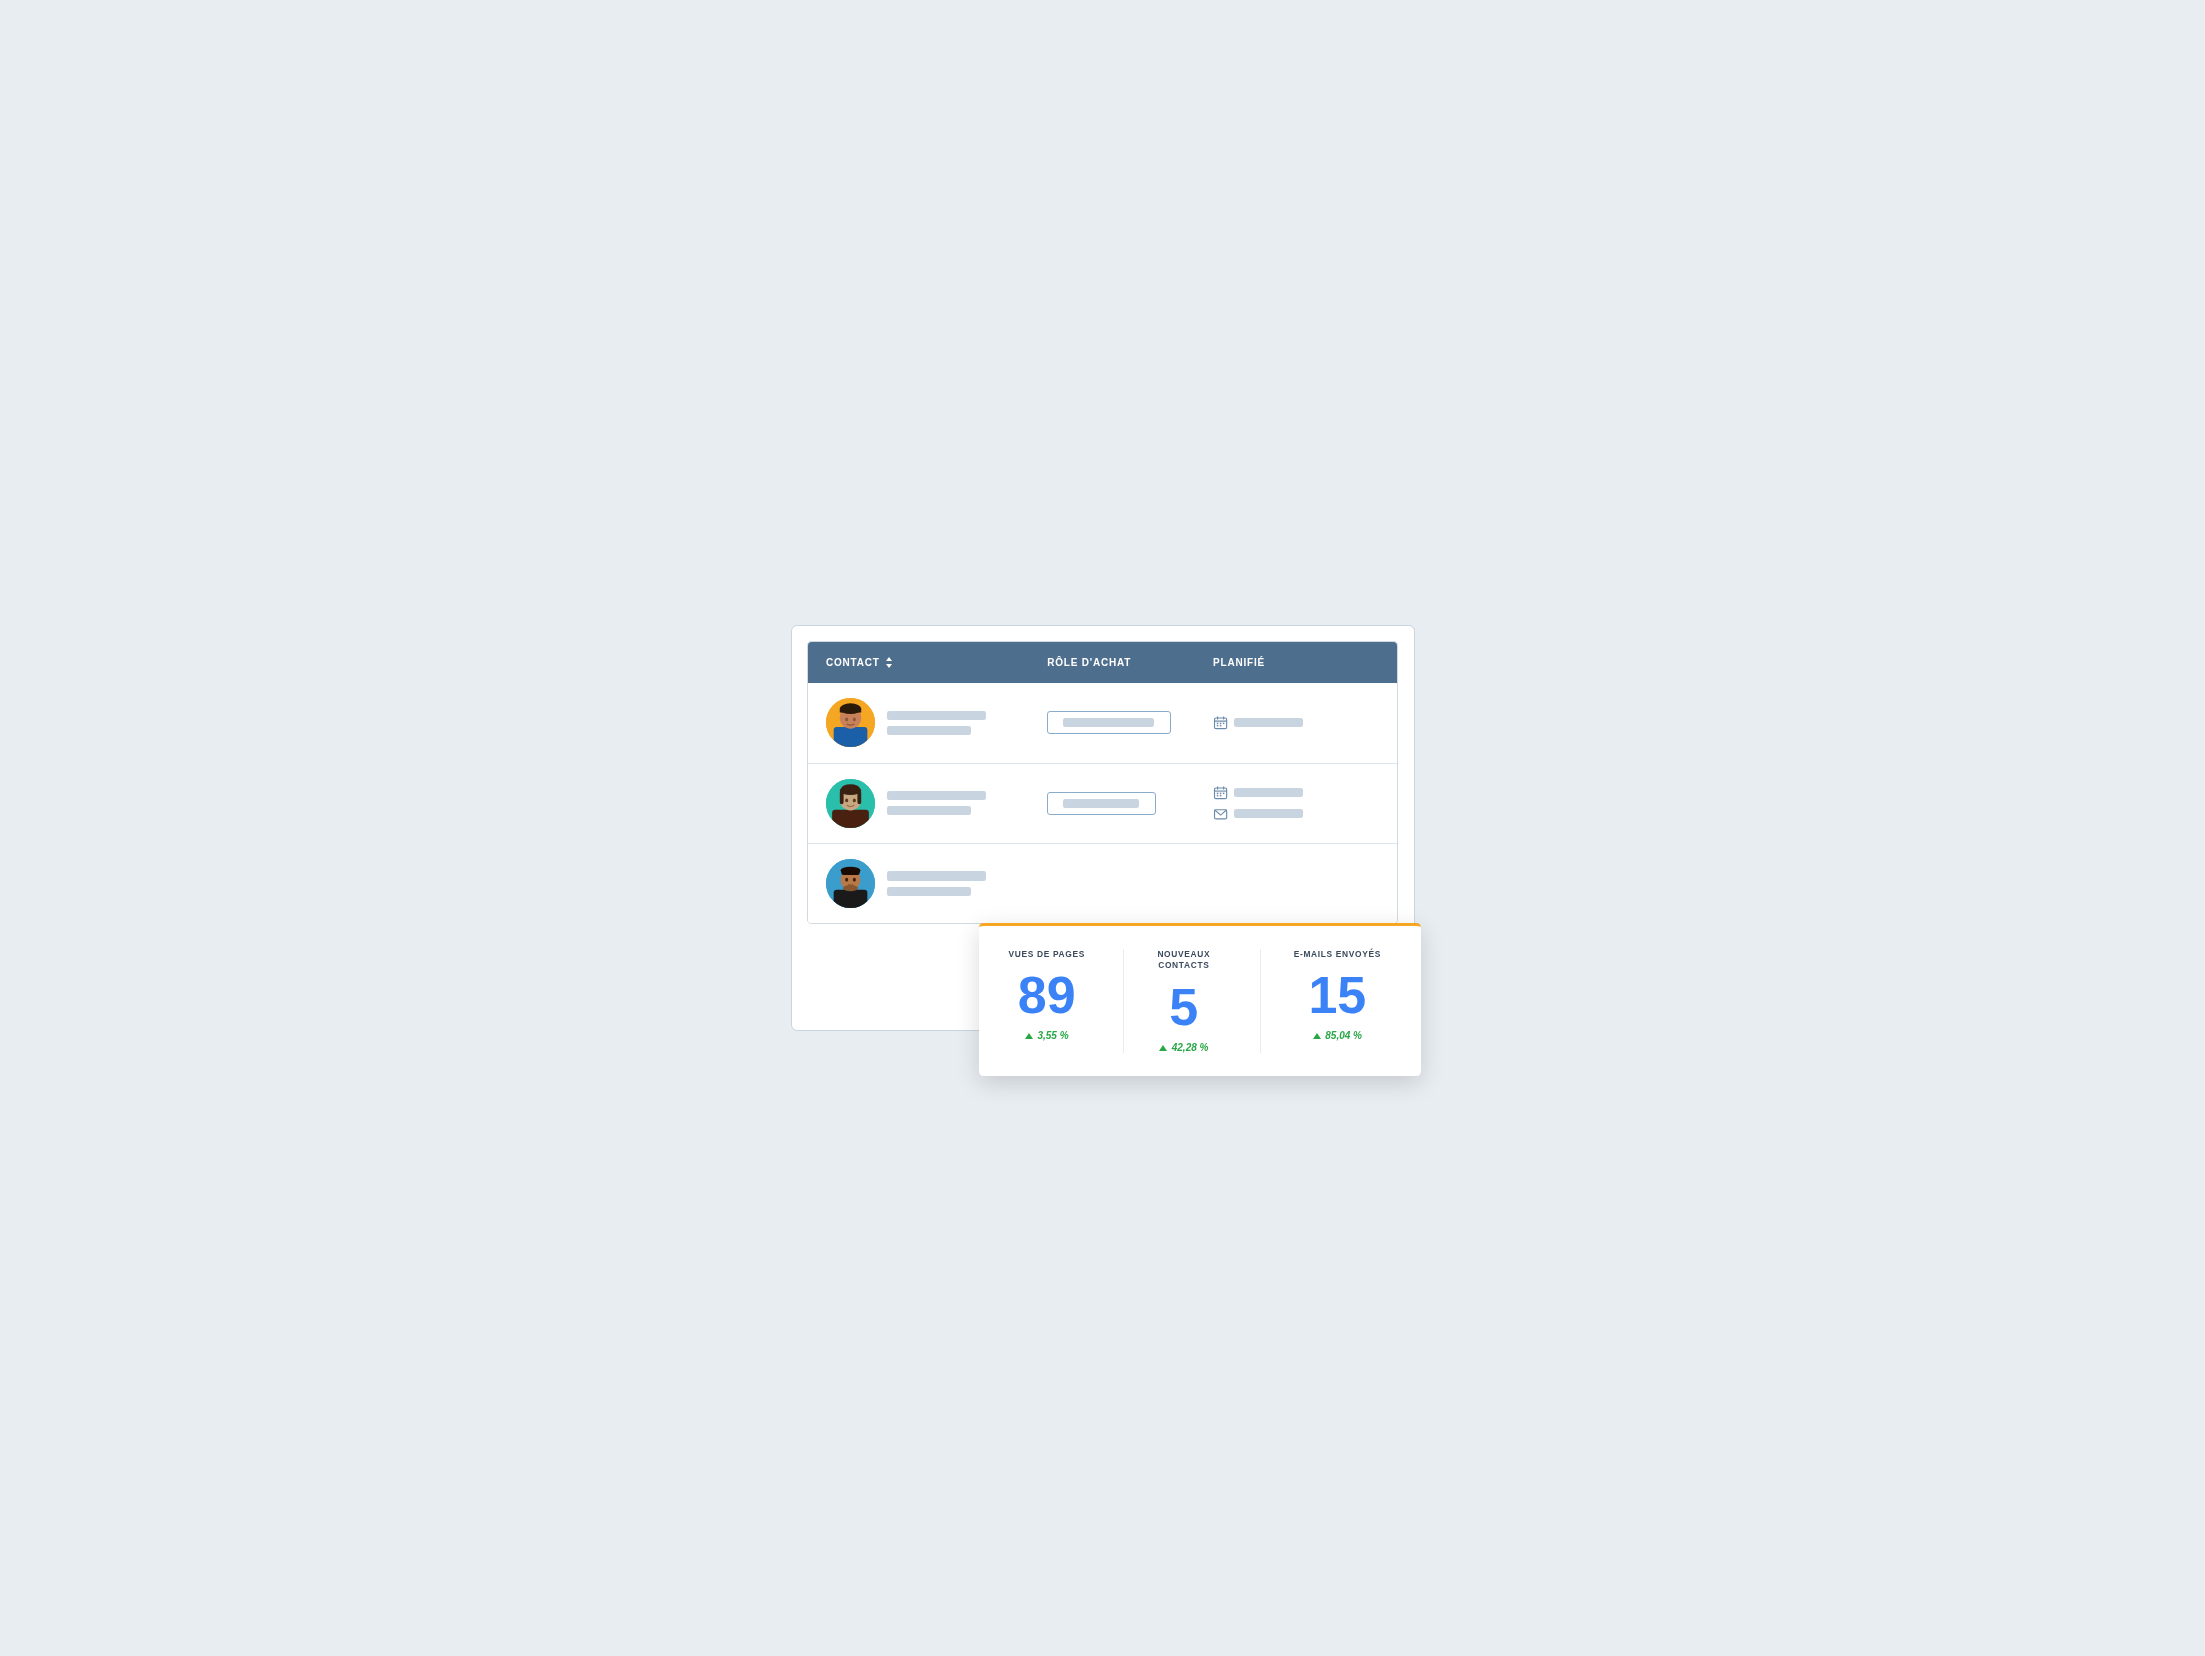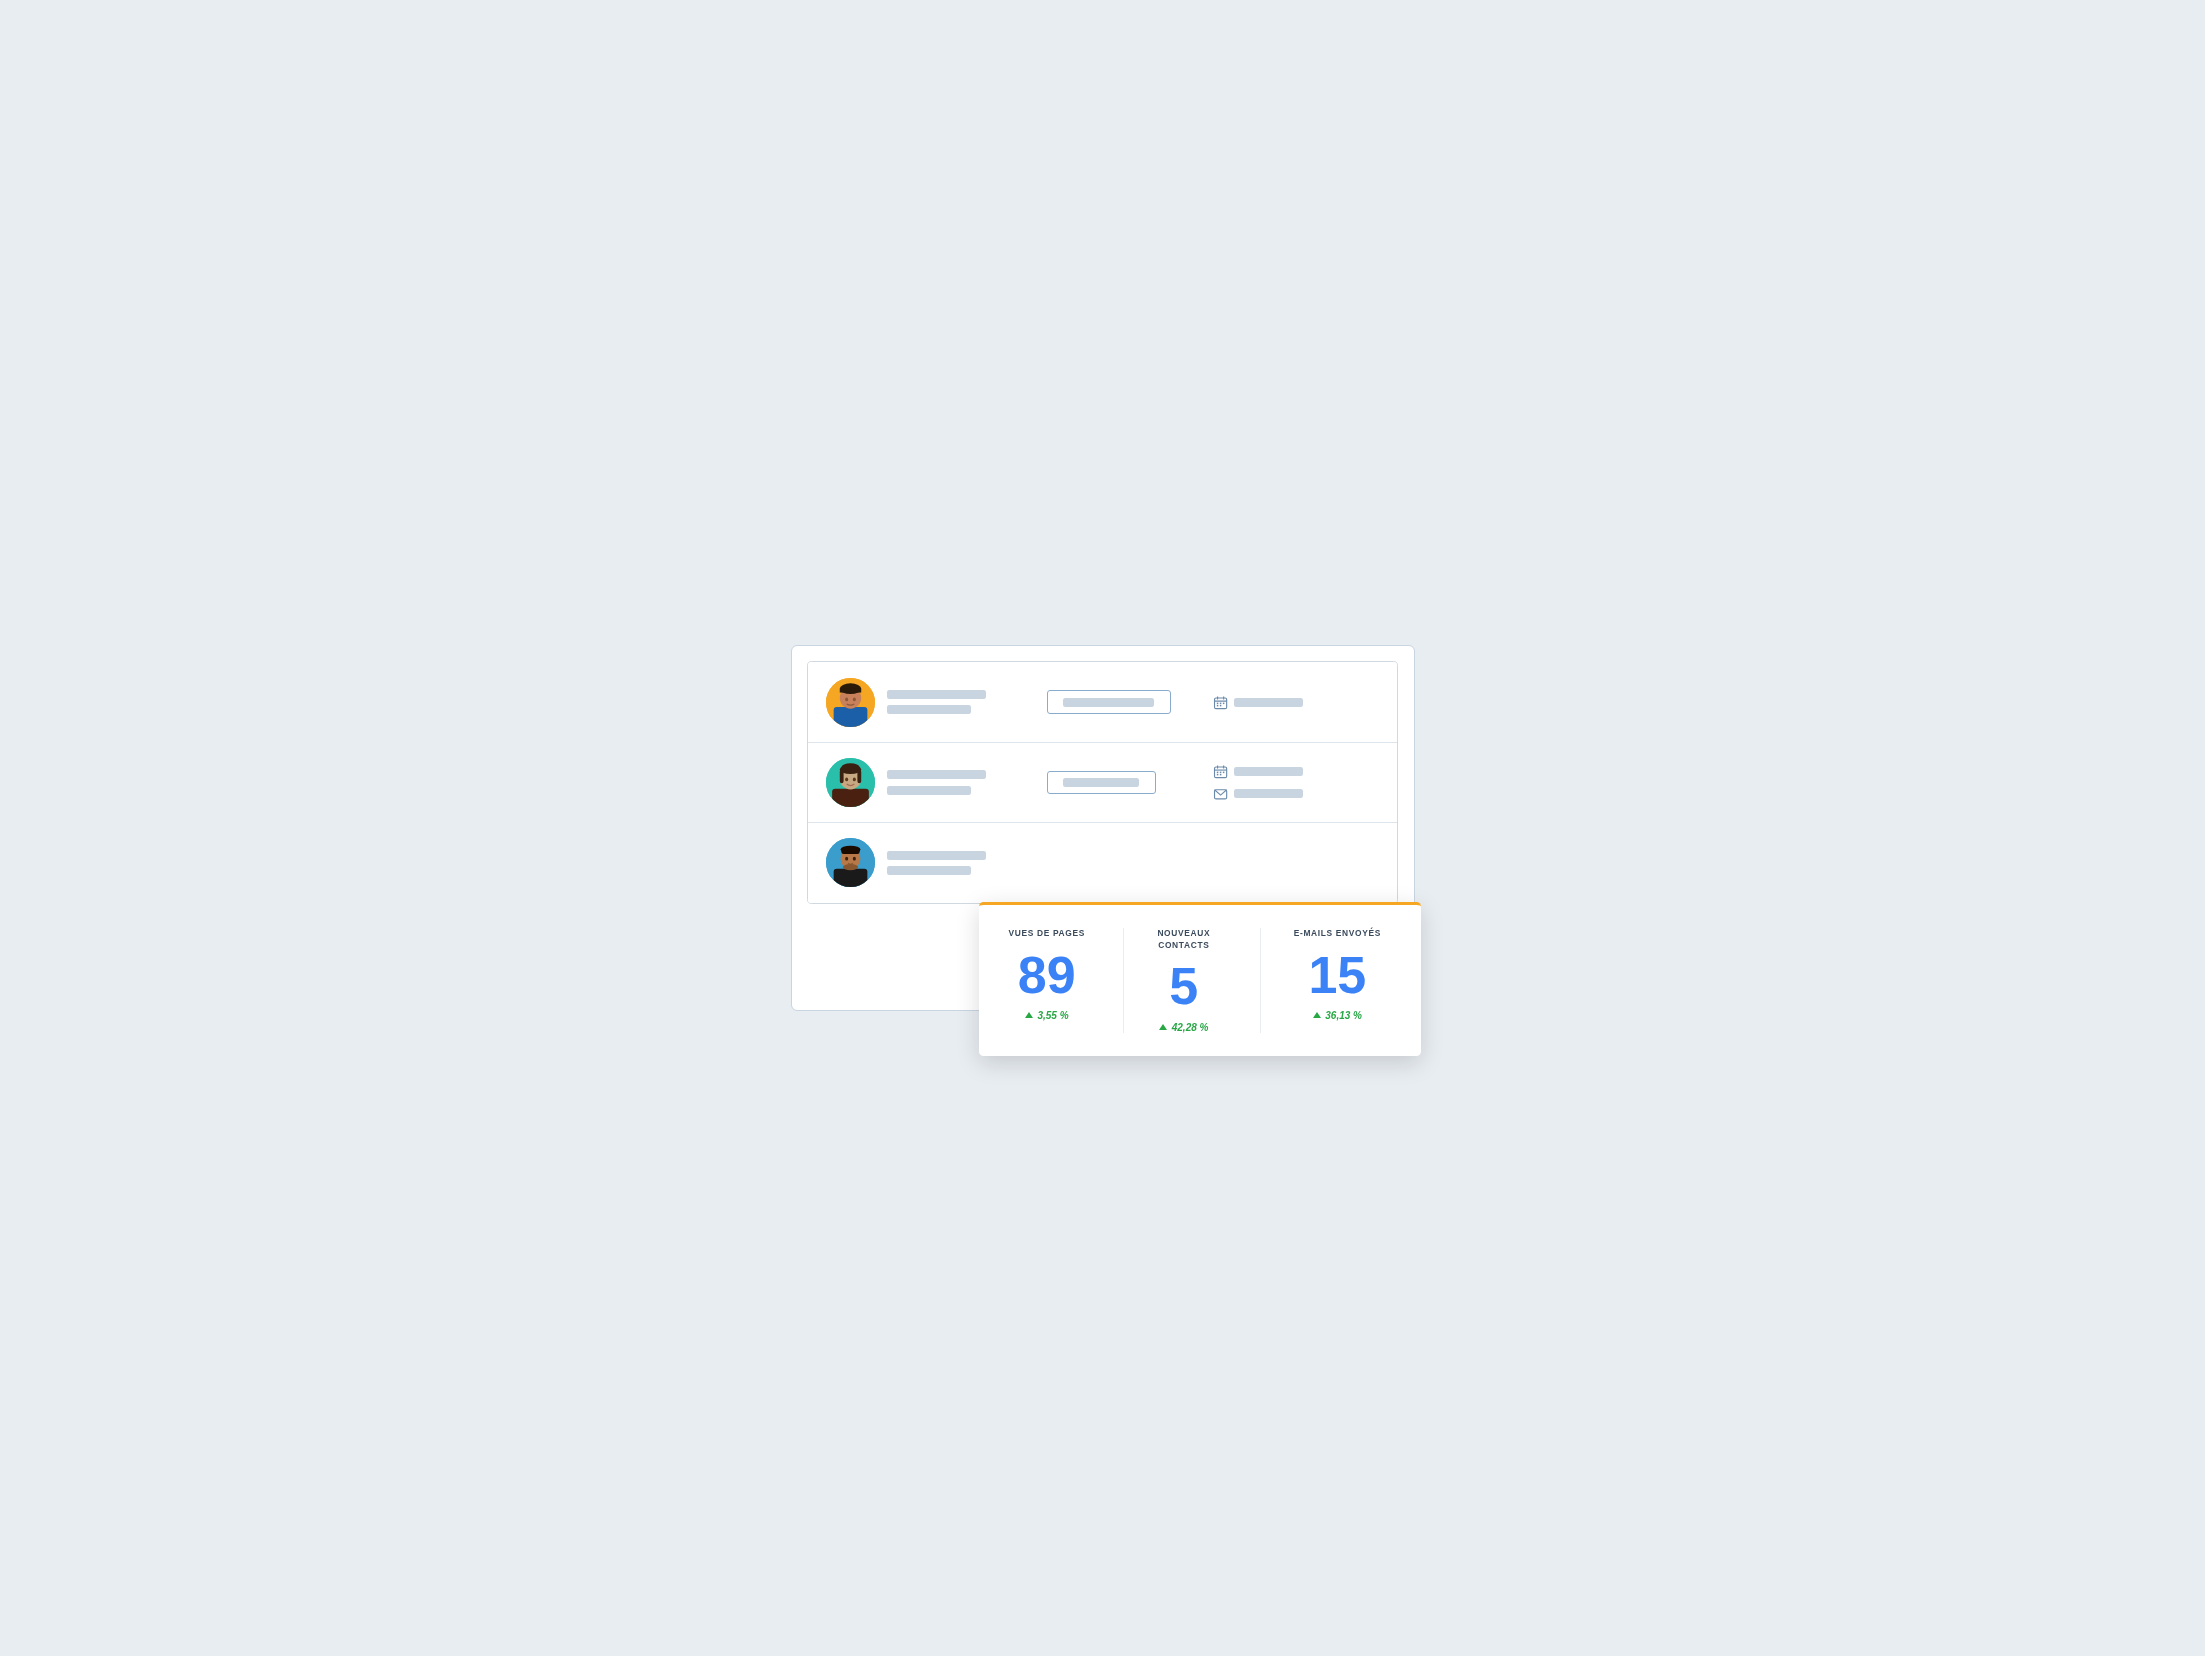--- a/index.html
+++ b/index.html
@@ -266,20 +266,31 @@
     }
   </style>
 </head>
 <body>
 
 <div class="outer-container">
   <div class="page-wrapper">
 
     <div class="contacts-table">
 
+      <div class="table-header">
+        <div class="header-cell contact-col">
+          <span>CONTACT</span>
+          <div class="sort-icon">
+            <div class="sort-arrow-up"></div>
+            <div class="sort-arrow-down"></div>
+          </div>
+        </div>
+        <div class="header-cell">RÔLE D'ACHAT</div>
+        <div class="header-cell">PLANIFIÉ</div>
+      </div>
 
       <div class="table-row">
         <div class="contact-cell">
           <div class="avatar avatar-1">
             <svg viewBox="0 0 64 64" xmlns="http://www.w3.org/2000/svg">
               <rect width="64" height="64" fill="#f5a623"></rect>
 
               <rect x="10" y="38" width="44" height="26" rx="4" fill="#1a5fa8"></rect>
 
               <circle cx="32" cy="26" r="14" fill="#c8815a"></circle>
@@ -429,21 +440,21 @@
             <div class="triangle-up"></div>
             <span>42,28 %</span>
           </div>
         </div>
 
         <div class="stat-item">
           <div class="stat-label">E-MAILS ENVOYÉS</div>
           <div class="stat-value">15</div>
           <div class="stat-change">
             <div class="triangle-up"></div>
-            <span>36,13 %</span>
+            <span>85,04 %</span>
           </div>
         </div>
 
       </div>
     </div>
 
   </div>
 </div>
 
 

